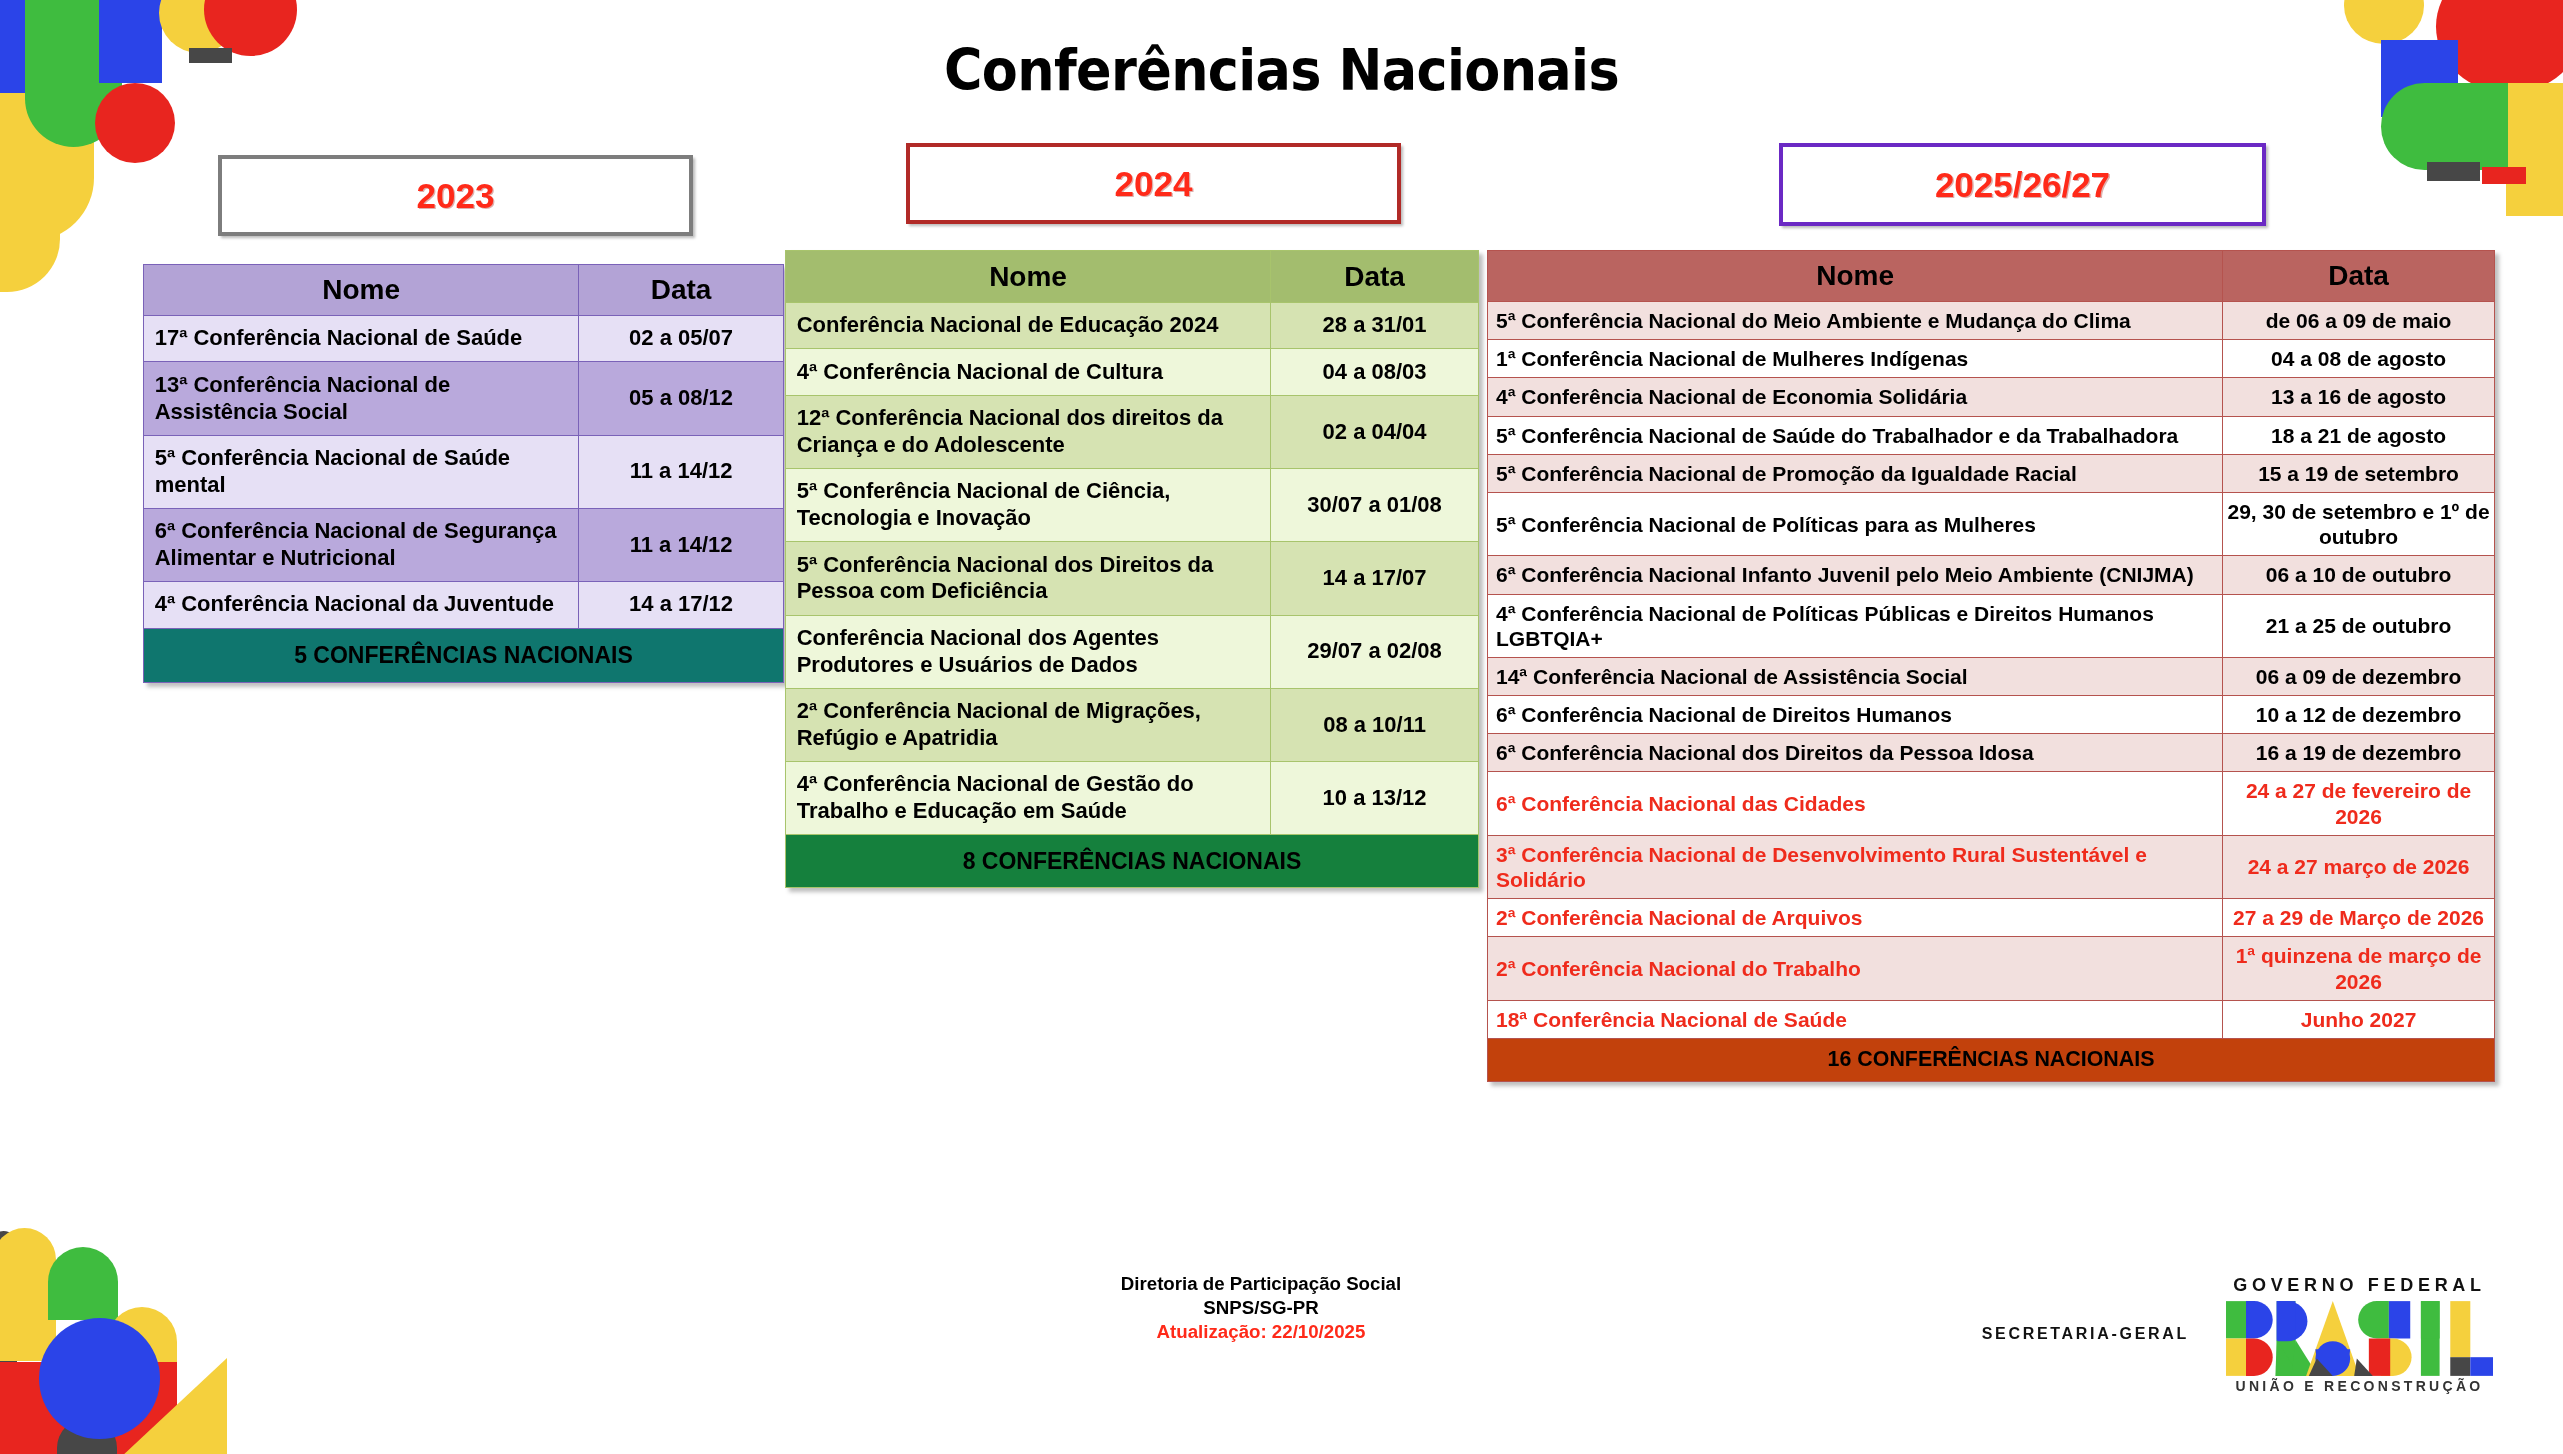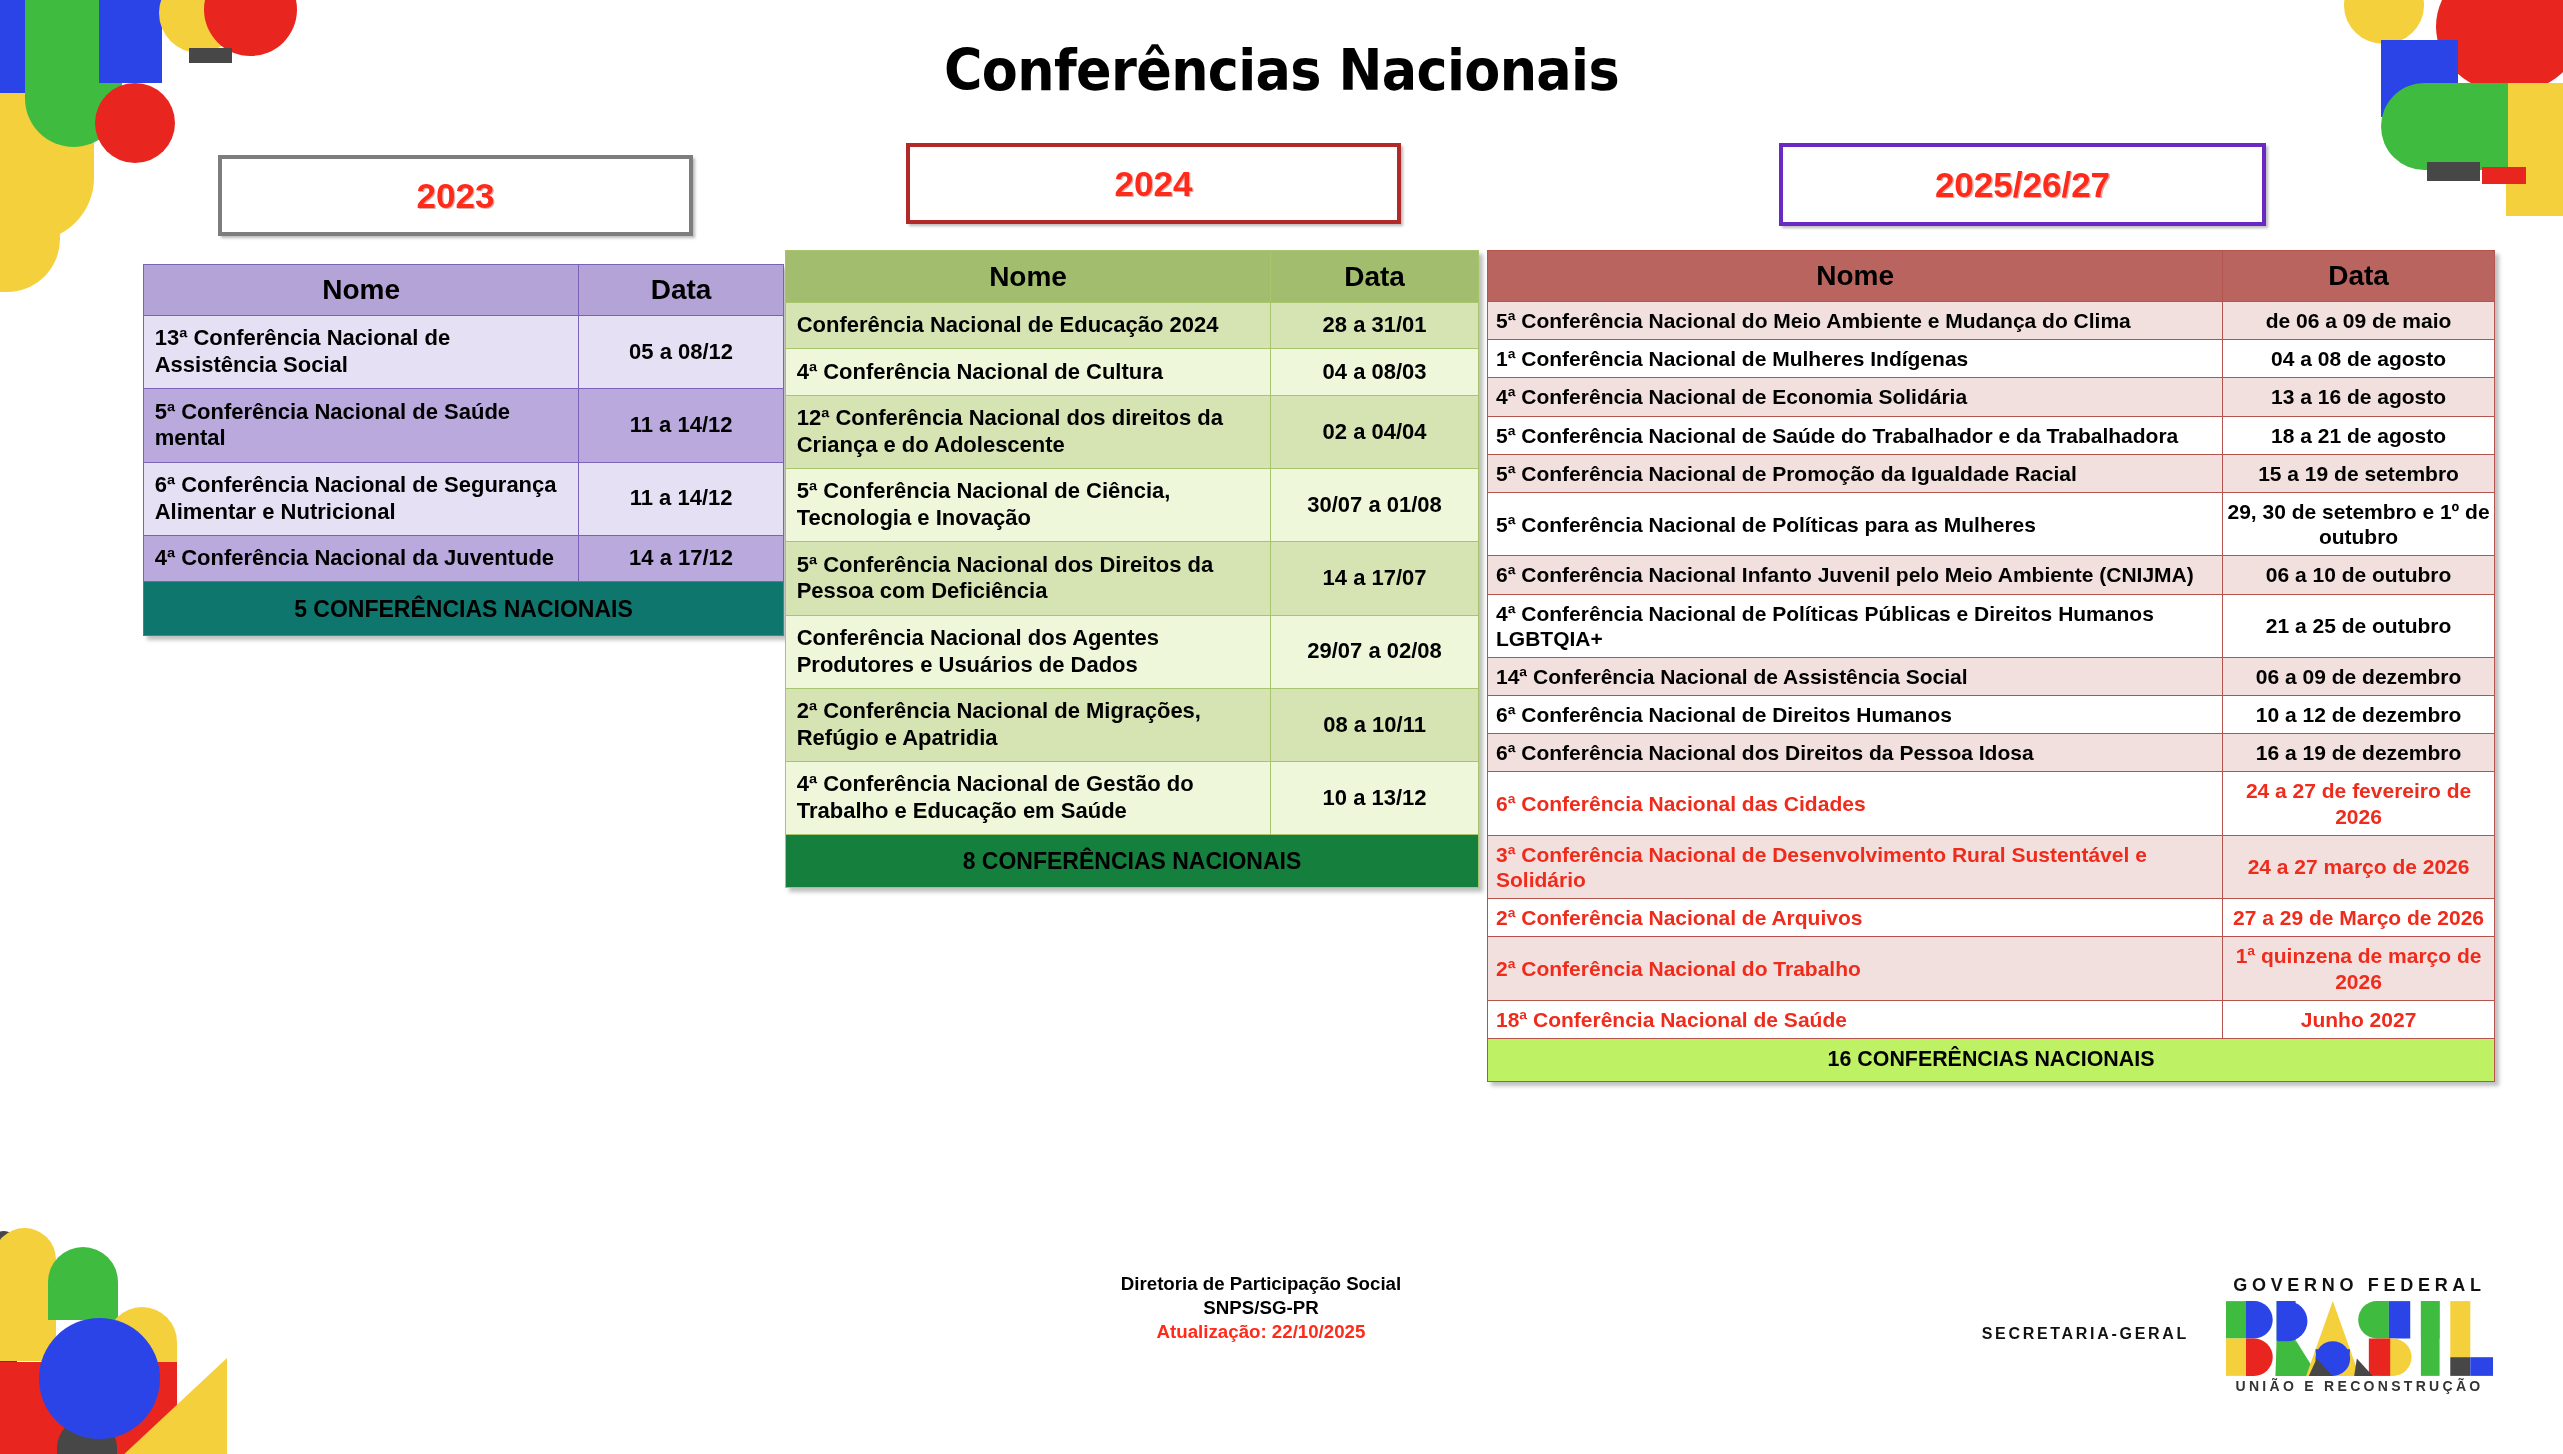--- a/index.html
+++ b/index.html
@@ -106,21 +106,21 @@
   
   #tbl-2025{left:1487px;top:250px;width:1008px;
      box-shadow:4px 4px 4px rgba(0,0,0,.25);}
   #tbl-2025 th,#tbl-2025 td{border:1.3px solid #b5534e;}
   #tbl-2025 thead th{background:#ba6460;height:48px;}
   #tbl-2025 td{font-size:21px;font-weight:bold;color:#000;padding:6px 8px;line-height:1.2;}
   #tbl-2025 tbody tr:nth-child(odd) td{background:#f2e0de;}
   #tbl-2025 tbody tr:nth-child(even) td{background:#ffffff;}
   #tbl-2025 td.date{text-align:center;padding:6px 4px;}
   #tbl-2025 td.red,#tbl-2025 td.red *{color:#ef2b1c;}
-  #tbl-2025 tfoot td{background:#bef264;text-align:center;font-size:21.4px;
+  #tbl-2025 tfoot td{background:#c2410c;text-align:center;font-size:21.4px;
       font-weight:bold;height:37px;padding:2.7px;}
 
   
   #credits{position:absolute;left:894px;top:1272px;width:734px;text-align:center;
       font-size:18.7px;font-weight:bold;line-height:1.28;color:#000;}
   #credits .upd{color:#ff2a19;}
 
   #sec-geral{position:absolute;left:1455px;top:1325px;width:734px;text-align:right;
       font-size:16px;font-weight:bold;letter-spacing:2.7px;color:#111;}
 
@@ -179,20 +179,24 @@
       <col style="width:32%">
     </colgroup>
   <thead>
     <tr>
       <th class="hdr">Nome</th>
       <th class="hdr">Data</th>
     </tr>
   </thead>
   <tbody>
       <tr>
+        <td>17ª Conferência Nacional de Saúde</td>
+        <td class="date">02 a 05/07</td>
+      </tr>
+      <tr>
         <td>13ª Conferência Nacional de Assistência Social</td>
         <td class="date">05 a 08/12</td>
       </tr>
       <tr>
         <td>5ª Conferência Nacional de Saúde mental</td>
         <td class="date">11 a 14/12</td>
       </tr>
       <tr>
         <td>6ª Conferência Nacional de Segurança Alimentar e Nutricional</td>
         <td class="date">11 a 14/12</td>

